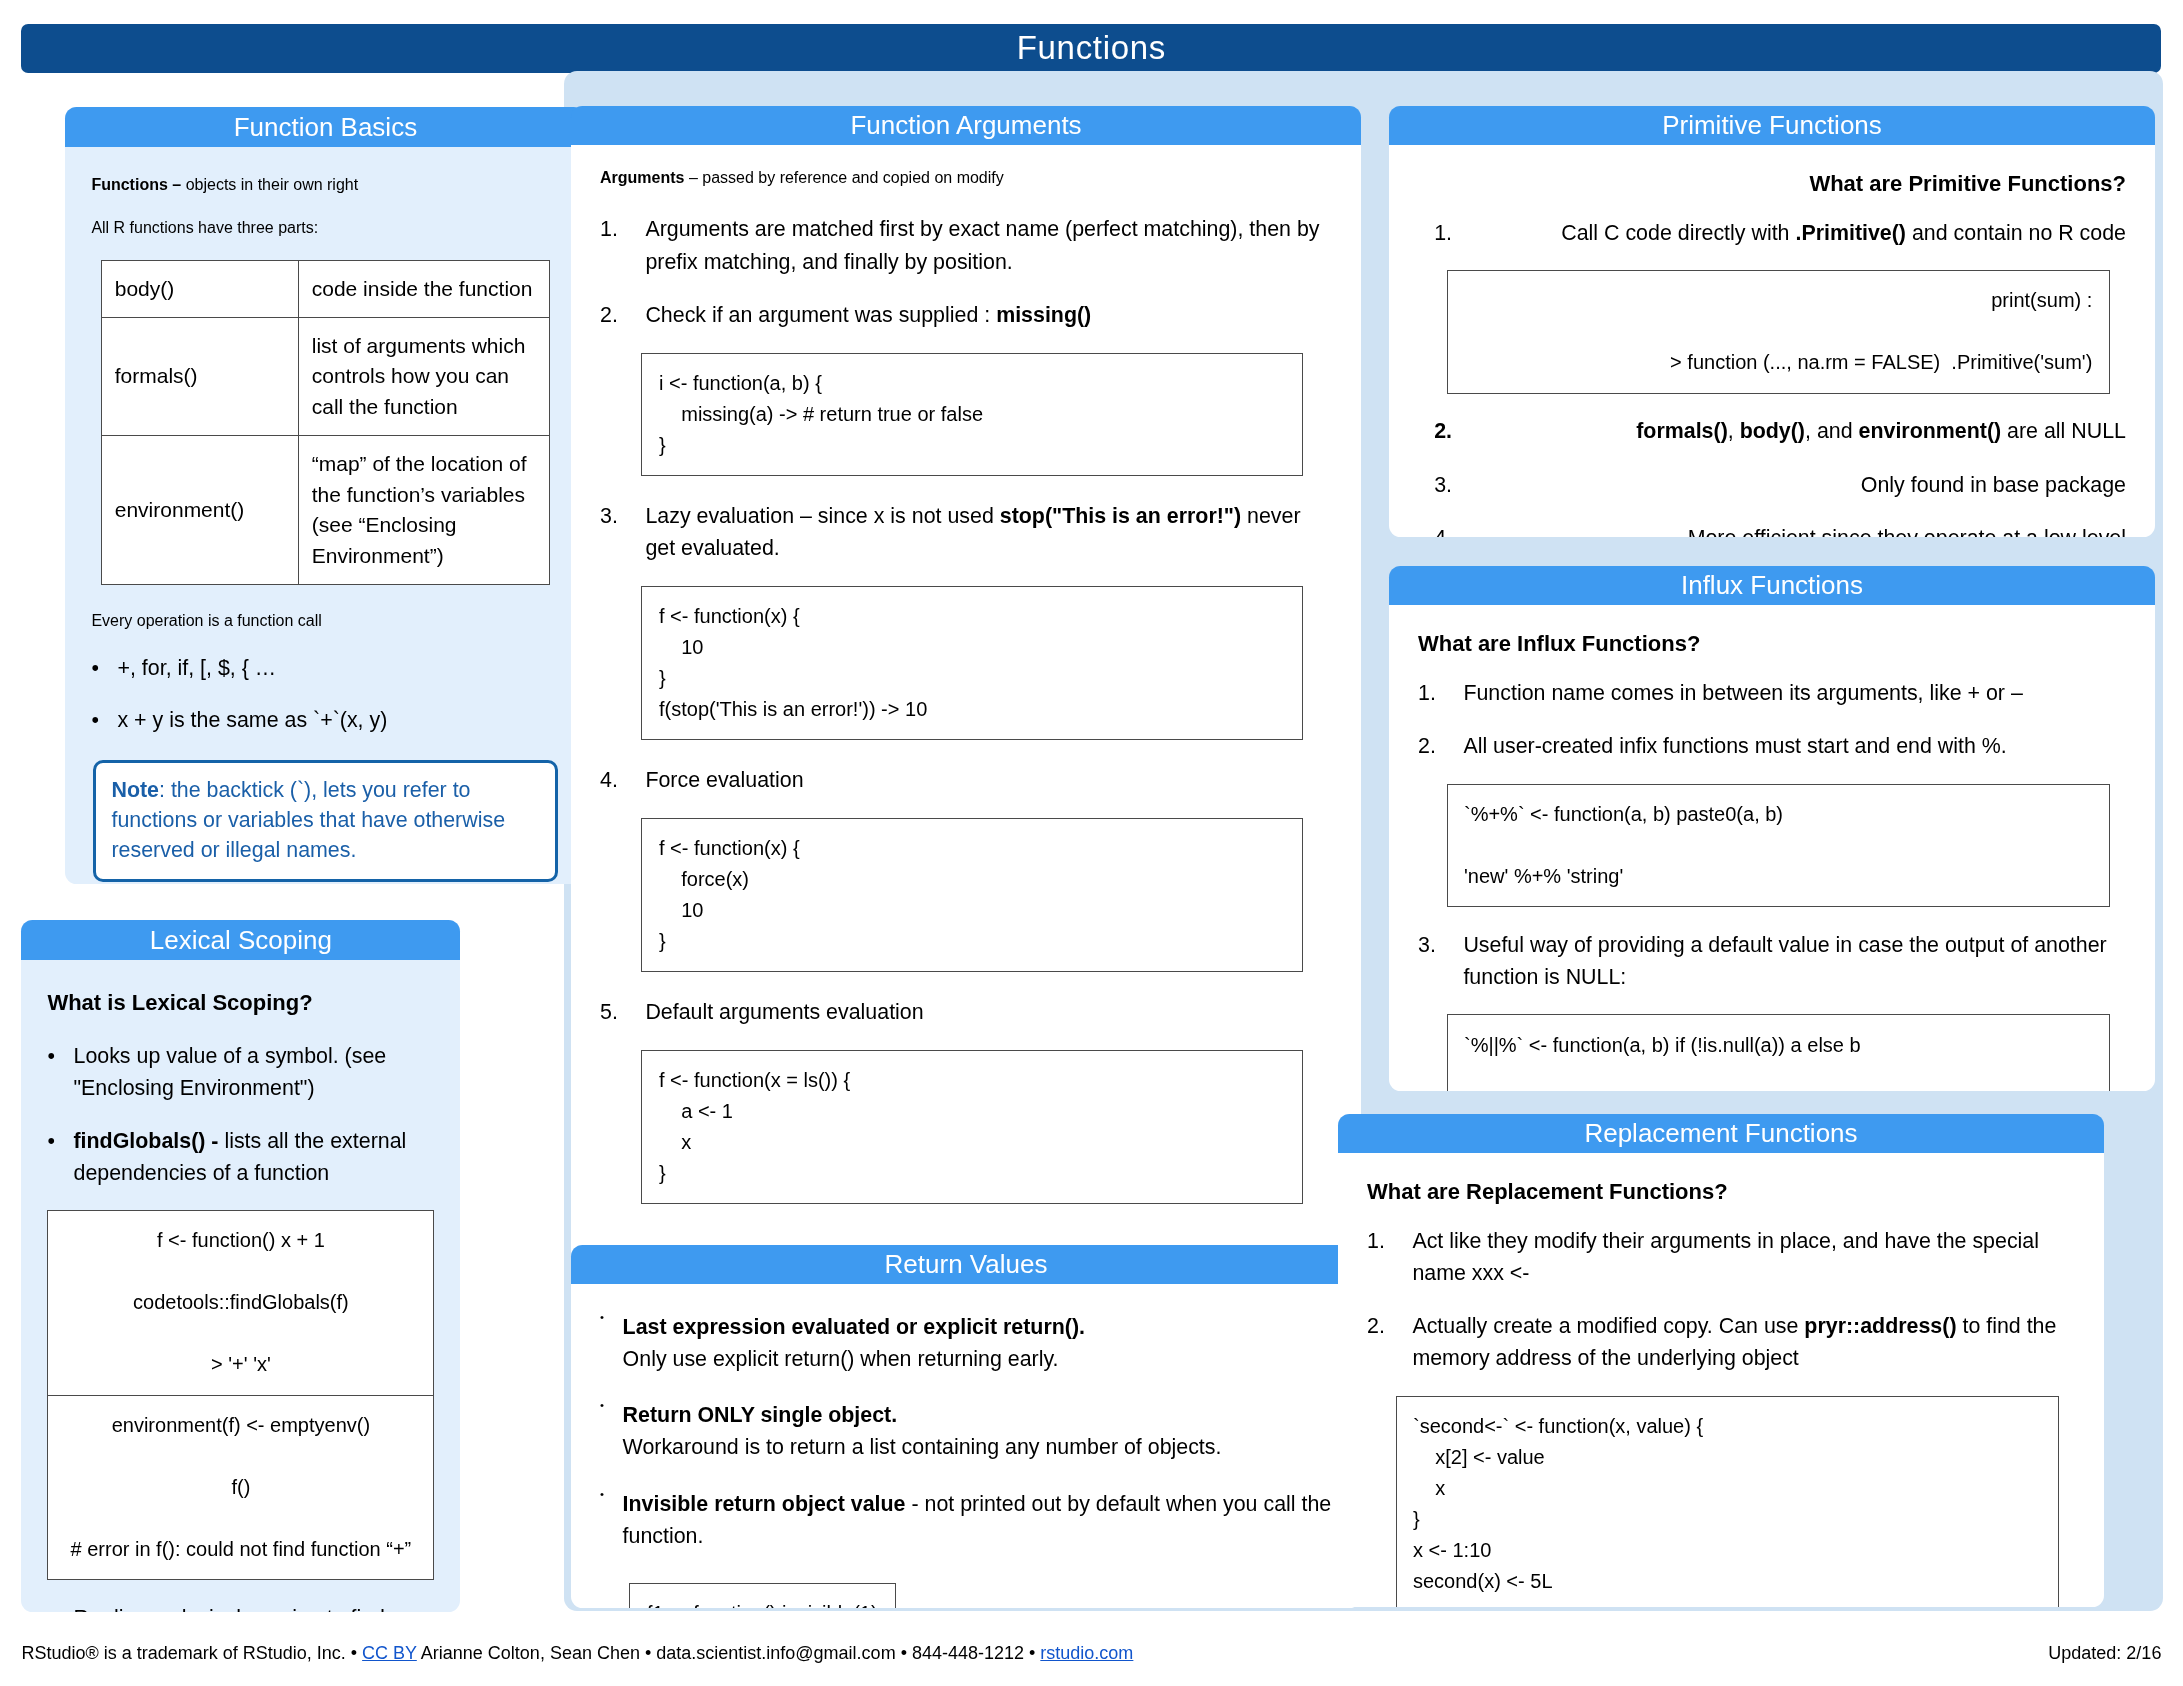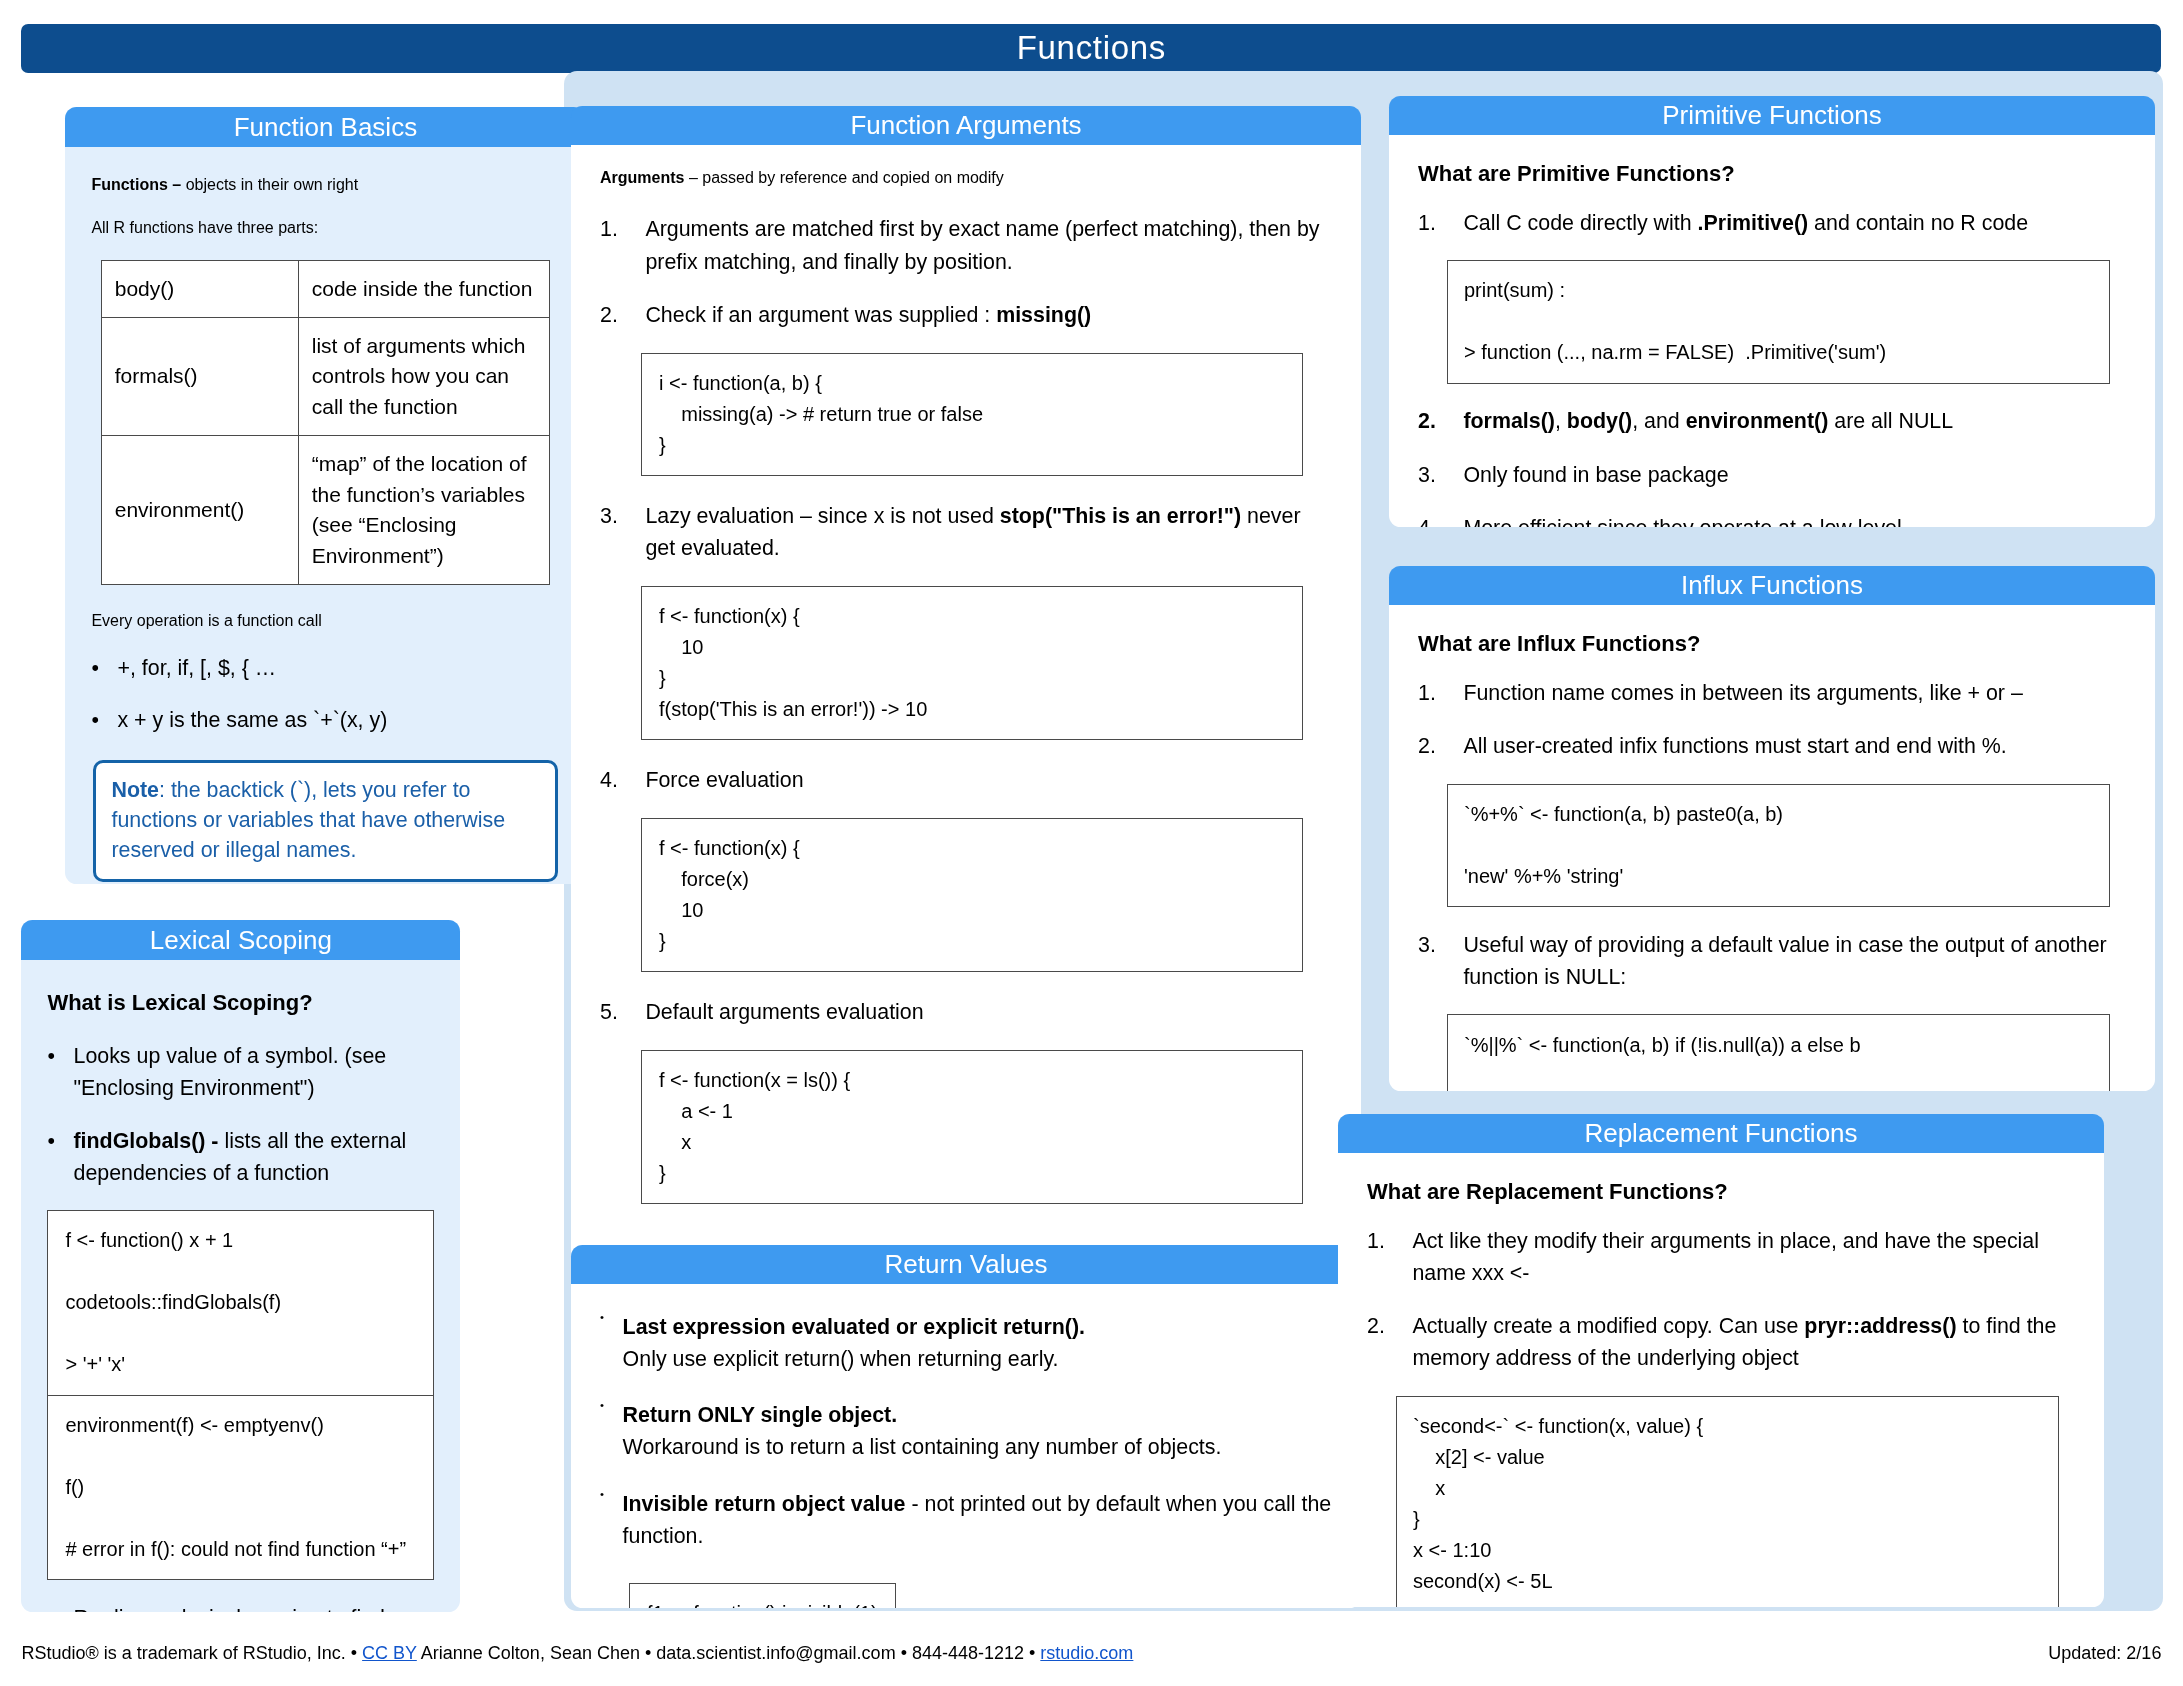--- a/index.html
+++ b/index.html
@@ -35,21 +35,21 @@
   .item .itext { flex:1; font-size:21.4px; line-height:1.5; }
   .bullet { display:flex; gap:18.6px; margin:0 0 20px 0; }
   .bullet .dot { font-size:21.4px; line-height:1.5; }
   .bullet .btext { flex:1; font-size:21.4px; line-height:1.5; }
   .code {
     background:#fff; border:1.4px solid #4a4a4a; font-size:20px; line-height:1.55;
     white-space:pre-wrap; padding:14.3px 17px; box-sizing:border-box;
   }
   .code.mid { margin:4.3px 29px 24px 41px; }
   .code.right { margin:2.9px 15.7px 21.4px 29px;padding-left:16px; }
-  .code-stack { border:1.4px solid #4a4a4a; margin:21.4px 0 21.4px 0; background:#701a75; }
+  .code-stack { border:1.4px solid #4a4a4a; margin:21.4px 0 21.4px 0; background:#701a75;text-align:center; }
   .code-stack .code { border:none; }
   .code-stack .code + .code { border-top:1.4px solid #4a4a4a; }
   table.tbl { border-collapse:collapse; background:#fff; }
   table.tbl td { border:1.4px solid #4a4a4a; font-size:21px; line-height:1.45; padding:13px 13px; vertical-align:middle; }
   .fb-table { width:96%; margin:20px auto 24px auto; }
   .fb-table td.term { width:170px; }
   .note {
     border:3.6px solid #1463a8; border-radius:10px; background:#fff;
     color:#1a5fa8; font-size:21.4px; line-height:1.4; padding:13px 15.7px;
     margin:24px 1.4px 0 1.4px;
@@ -206,21 +206,21 @@
       </span>
     </div>
     <div class="rbullet">
       <span class="dot">•</span>
       <span class="rcontent"><span class="b">Invisible return object value</span><span> - not printed out by default  when you call the function.</span></span>
     </div>
     <div class="code inline-box" style="margin-left:29px;">f1 &lt;- function() invisible(1)</div>
   </div>
 </section>
 
-<section class="panel" style="left:1389px; top:96px; width:766px;">
+<section class="panel" style="left:1389px; top:106px; width:766px;text-align:right;">
   <div class="hdr mid">
     <span>Primitive Functions</span>
   </div>
   <div class="pbody white" style="height:392px;">
     <p class="q" style="margin-bottom:20px;">What are Primitive Functions?</p>
     <div class="item">
       <span class="num">1.</span>
       <span class="itext"><span>Call C code directly with </span><span class="b">.Primitive()</span><span> and contain no R code</span></span>
     </div>
     <div class="code right">print(sum) :

